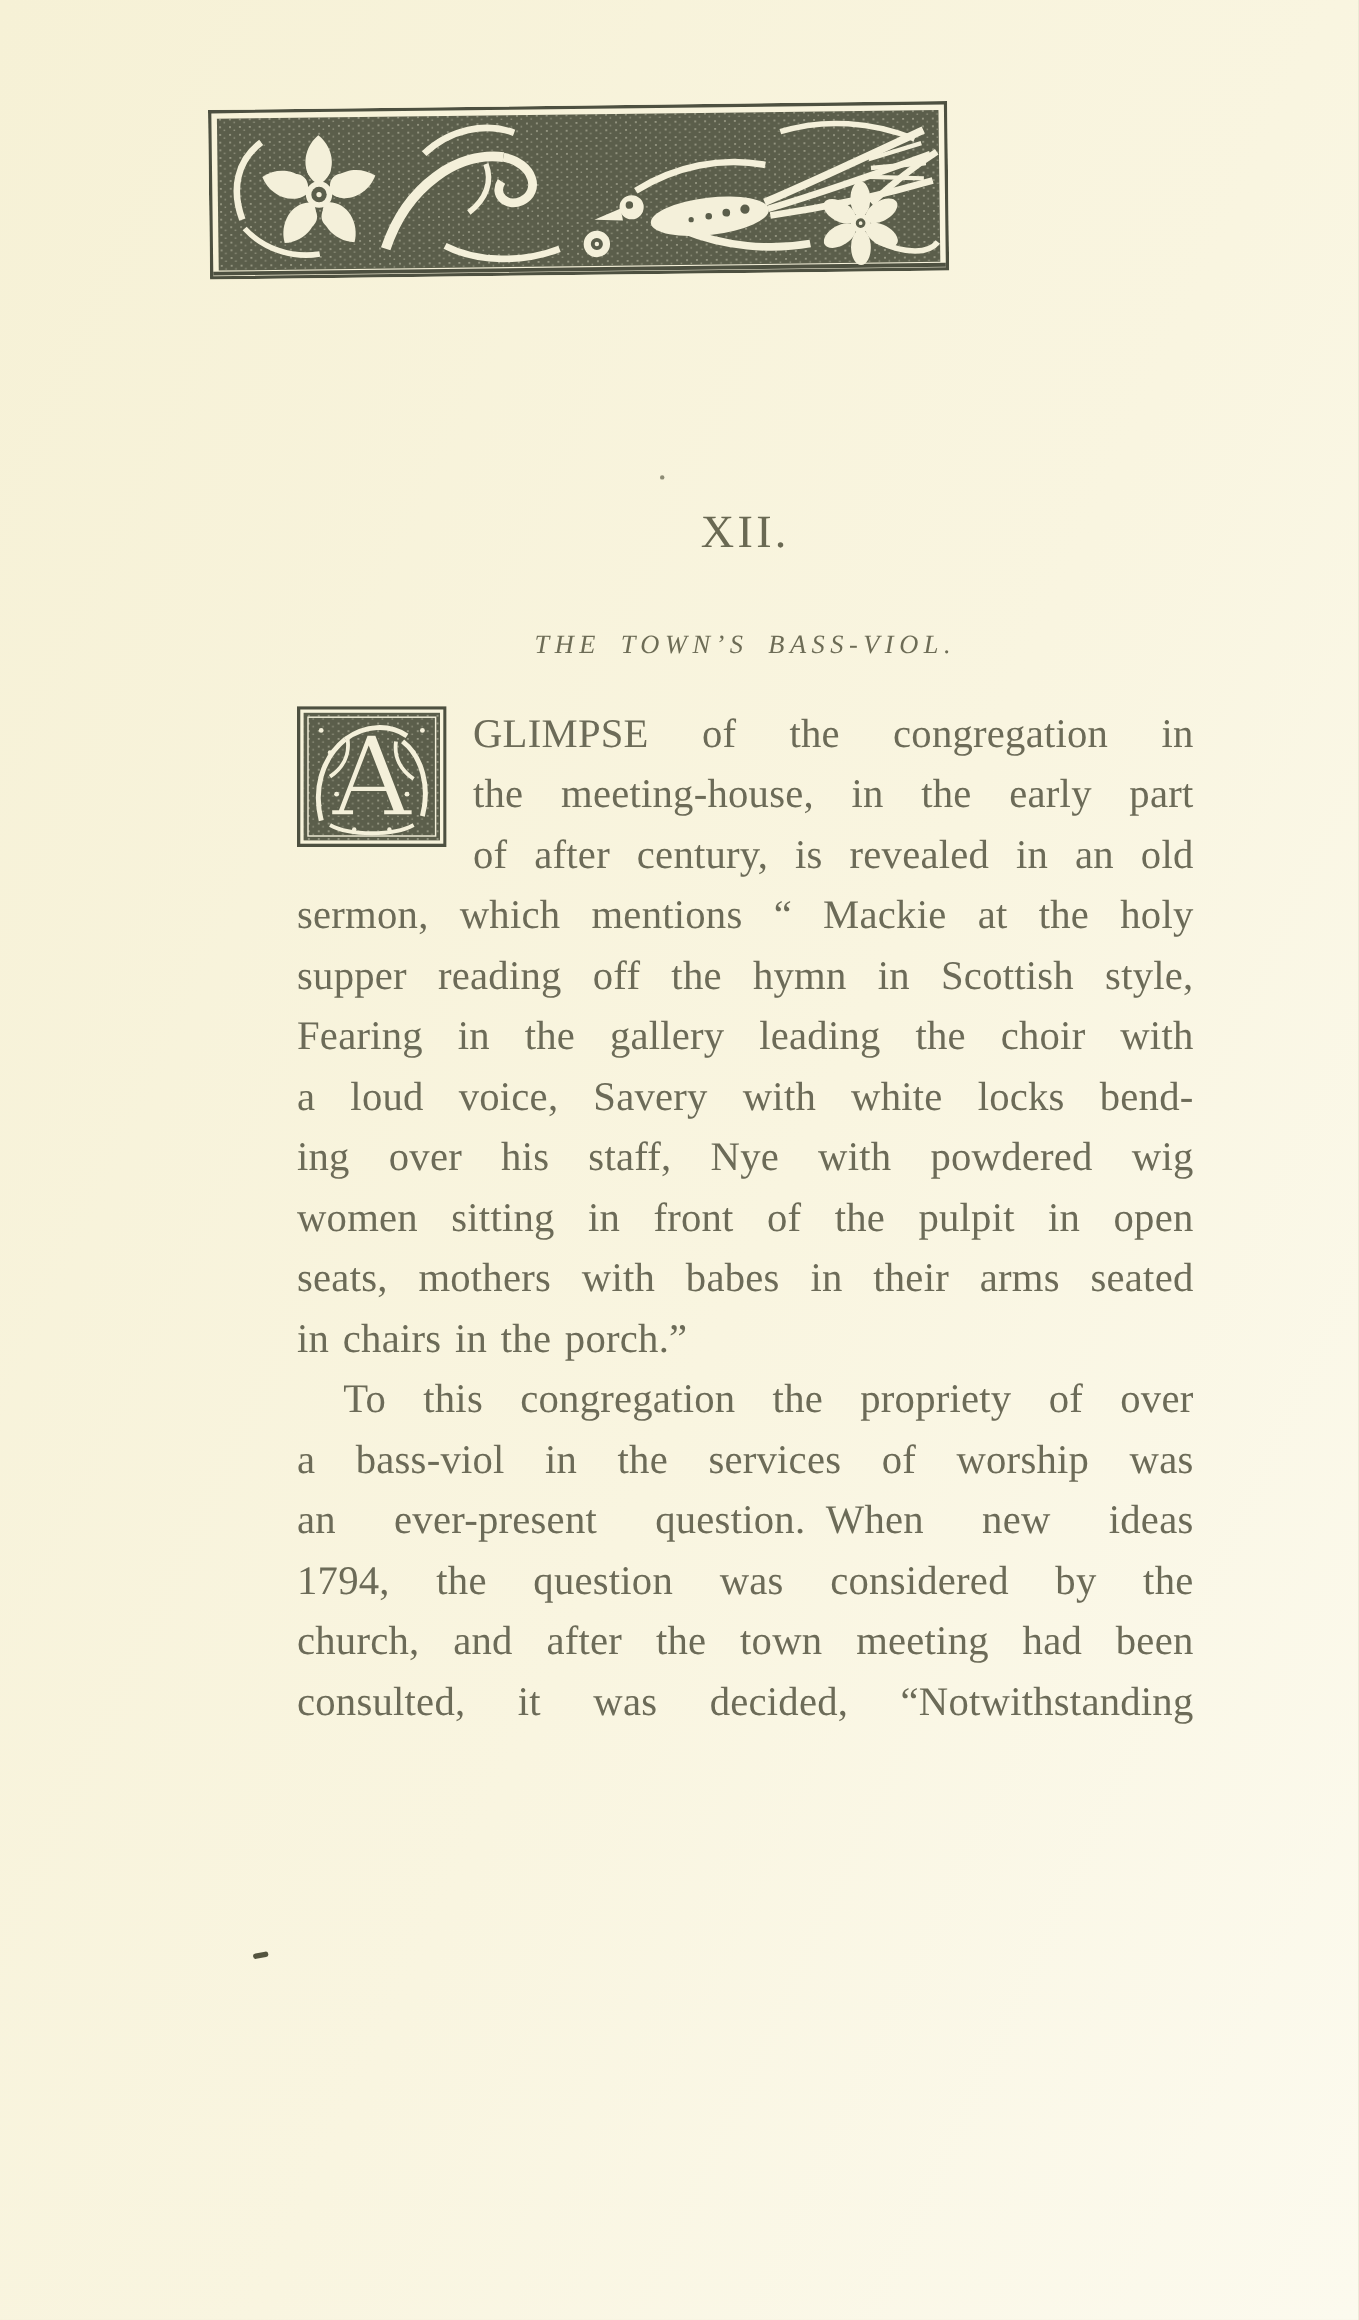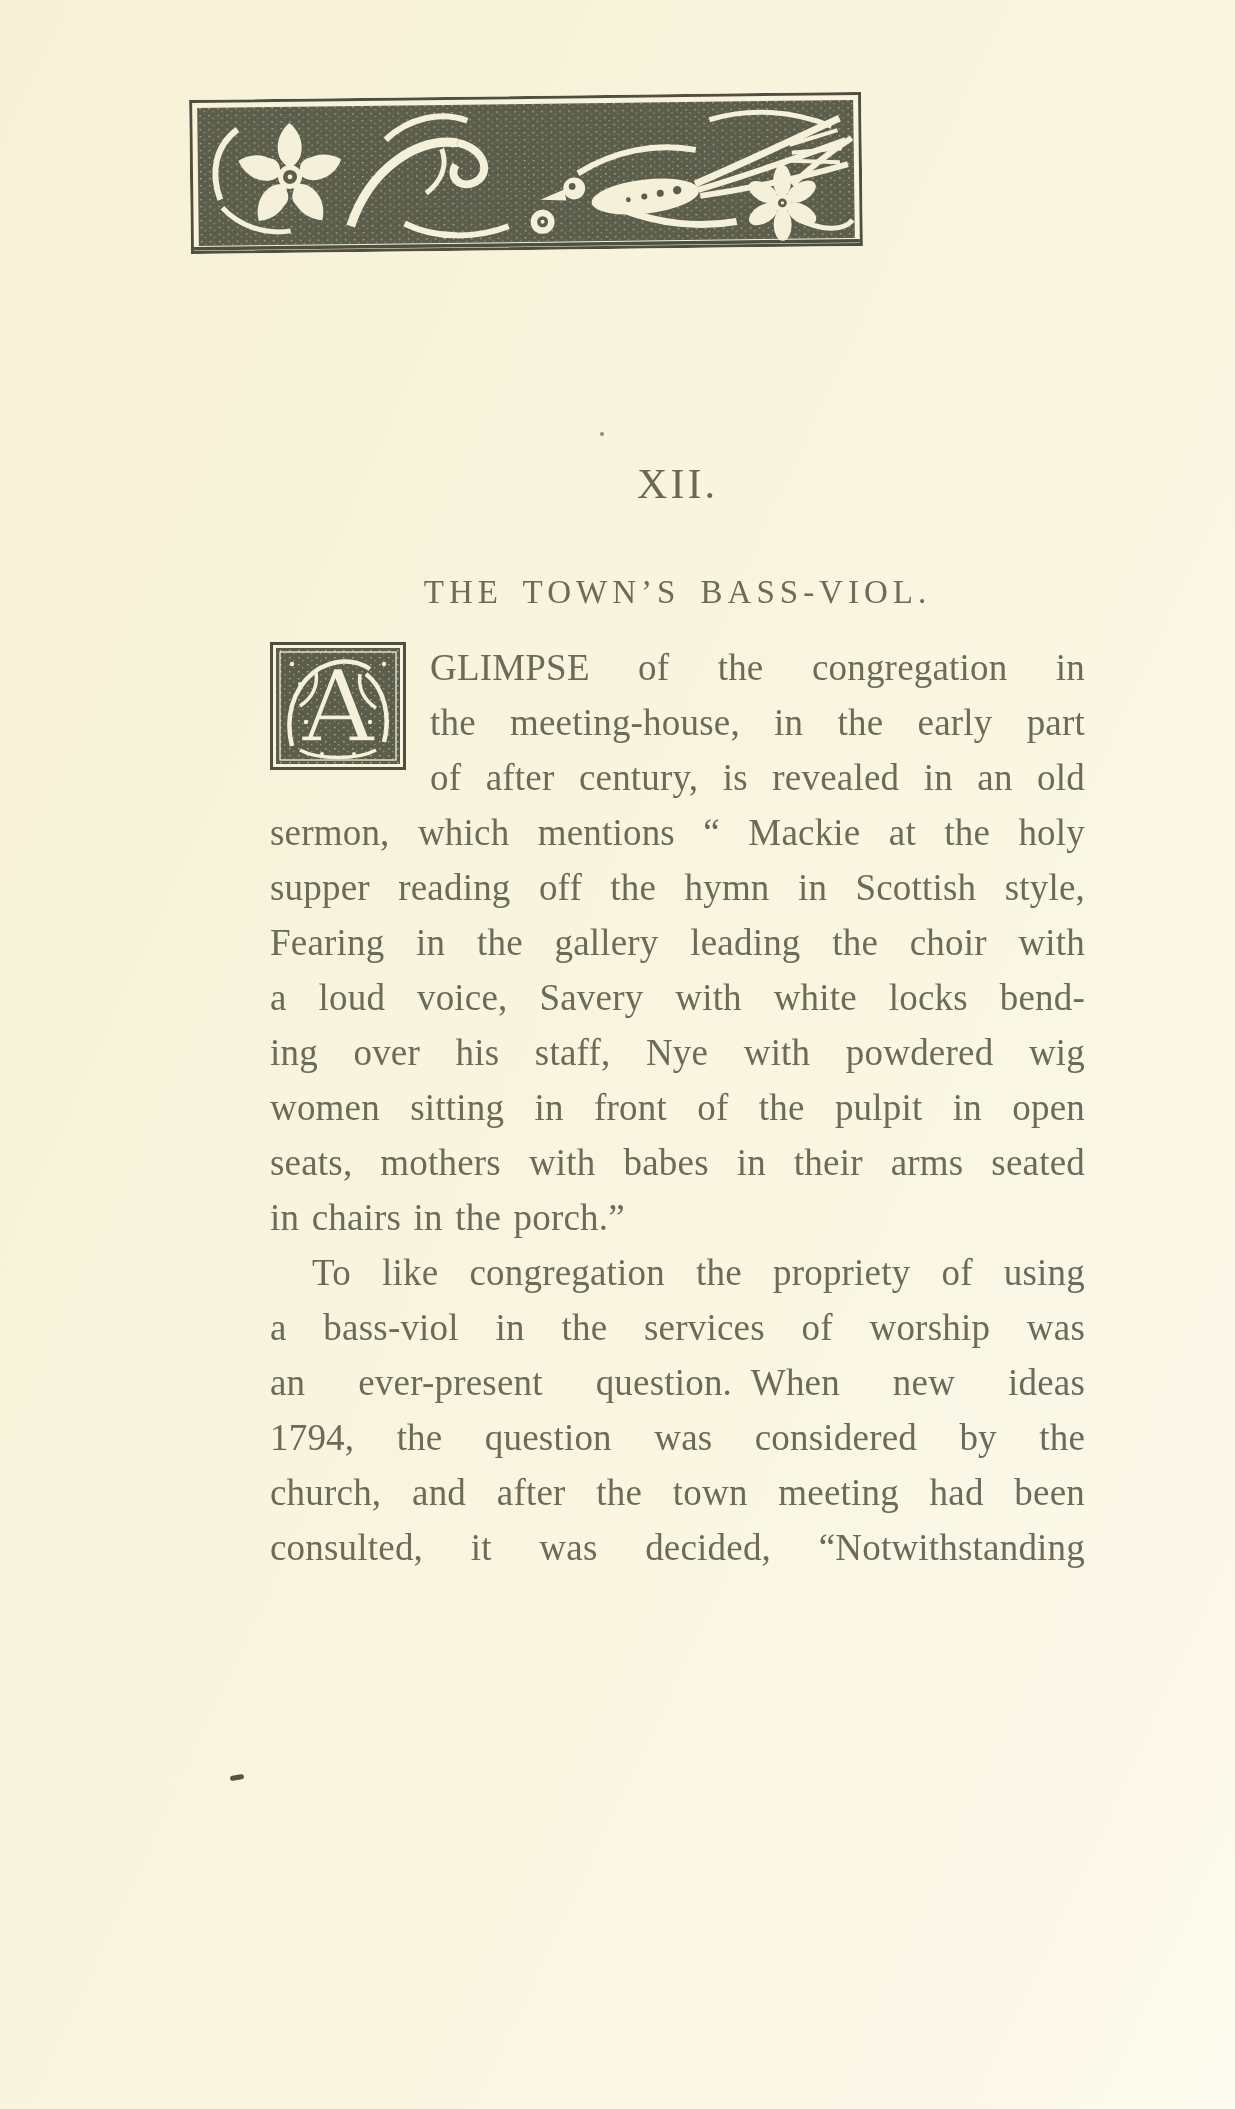--- a/index.html
+++ b/index.html
@@ -15,21 +15,21 @@
   .headpiece{
     position:absolute;left:190px;top:96px;width:672px;height:154px;
     transform:rotate(-0.7deg);
   }
   .chapter-number{
     position:absolute;left:270px;top:460px;width:815px;
     text-align:center;font-size:42px;letter-spacing:3px;color:#6a6953;
   }
   .chapter-title{
     position:absolute;left:270px;top:574px;width:815px;
-    text-align:center;font-size:33px;letter-spacing:5px;word-spacing:7px;color:#6d6c56;
+    text-align:center;font-size:24px;letter-spacing:5px;word-spacing:7px;color:#6d6c56;font-style:italic;
   }
   .body-text{
     position:absolute;left:270px;top:640px;width:815px;
   }
   .dropcap{
     float:left;width:136px;height:128px;margin:2px 24px 0 0;
   }
   .line{
     text-align:justify;text-align-last:justify;
     height:55px;line-height:55px;font-size:37px;
@@ -179,21 +179,21 @@
       <div class="line">supper reading off the hymn in Scottish style,</div>
       <div class="line">Fearing in the gallery leading the choir with</div>
       <div class="line">a loud voice, Savery with white locks bend-</div>
       <div class="line">ing over his staff, Nye with powdered wig</div>
       <div class="line">women sitting in front of the pulpit in open</div>
       <div class="line">seats, mothers with babes in their arms seated</div>
       <div class="line short">in chairs in the porch.”</div>
     </div>
 
     <div>
-      <div class="line indent">To like congregation the propriety of using</div>
+      <div class="line indent">To this congregation the propriety of over</div>
       <div class="line">a bass-viol in the services of worship was</div>
       <div class="line">an ever-present question. When new ideas</div>
       <div class="line">1794, the question was considered by the</div>
       <div class="line">church, and after the town meeting had been</div>
       <div class="line">consulted, it was decided, “Notwithstanding</div>
     </div>
   </div>
 
   <div class="ink-dash"></div>
 

